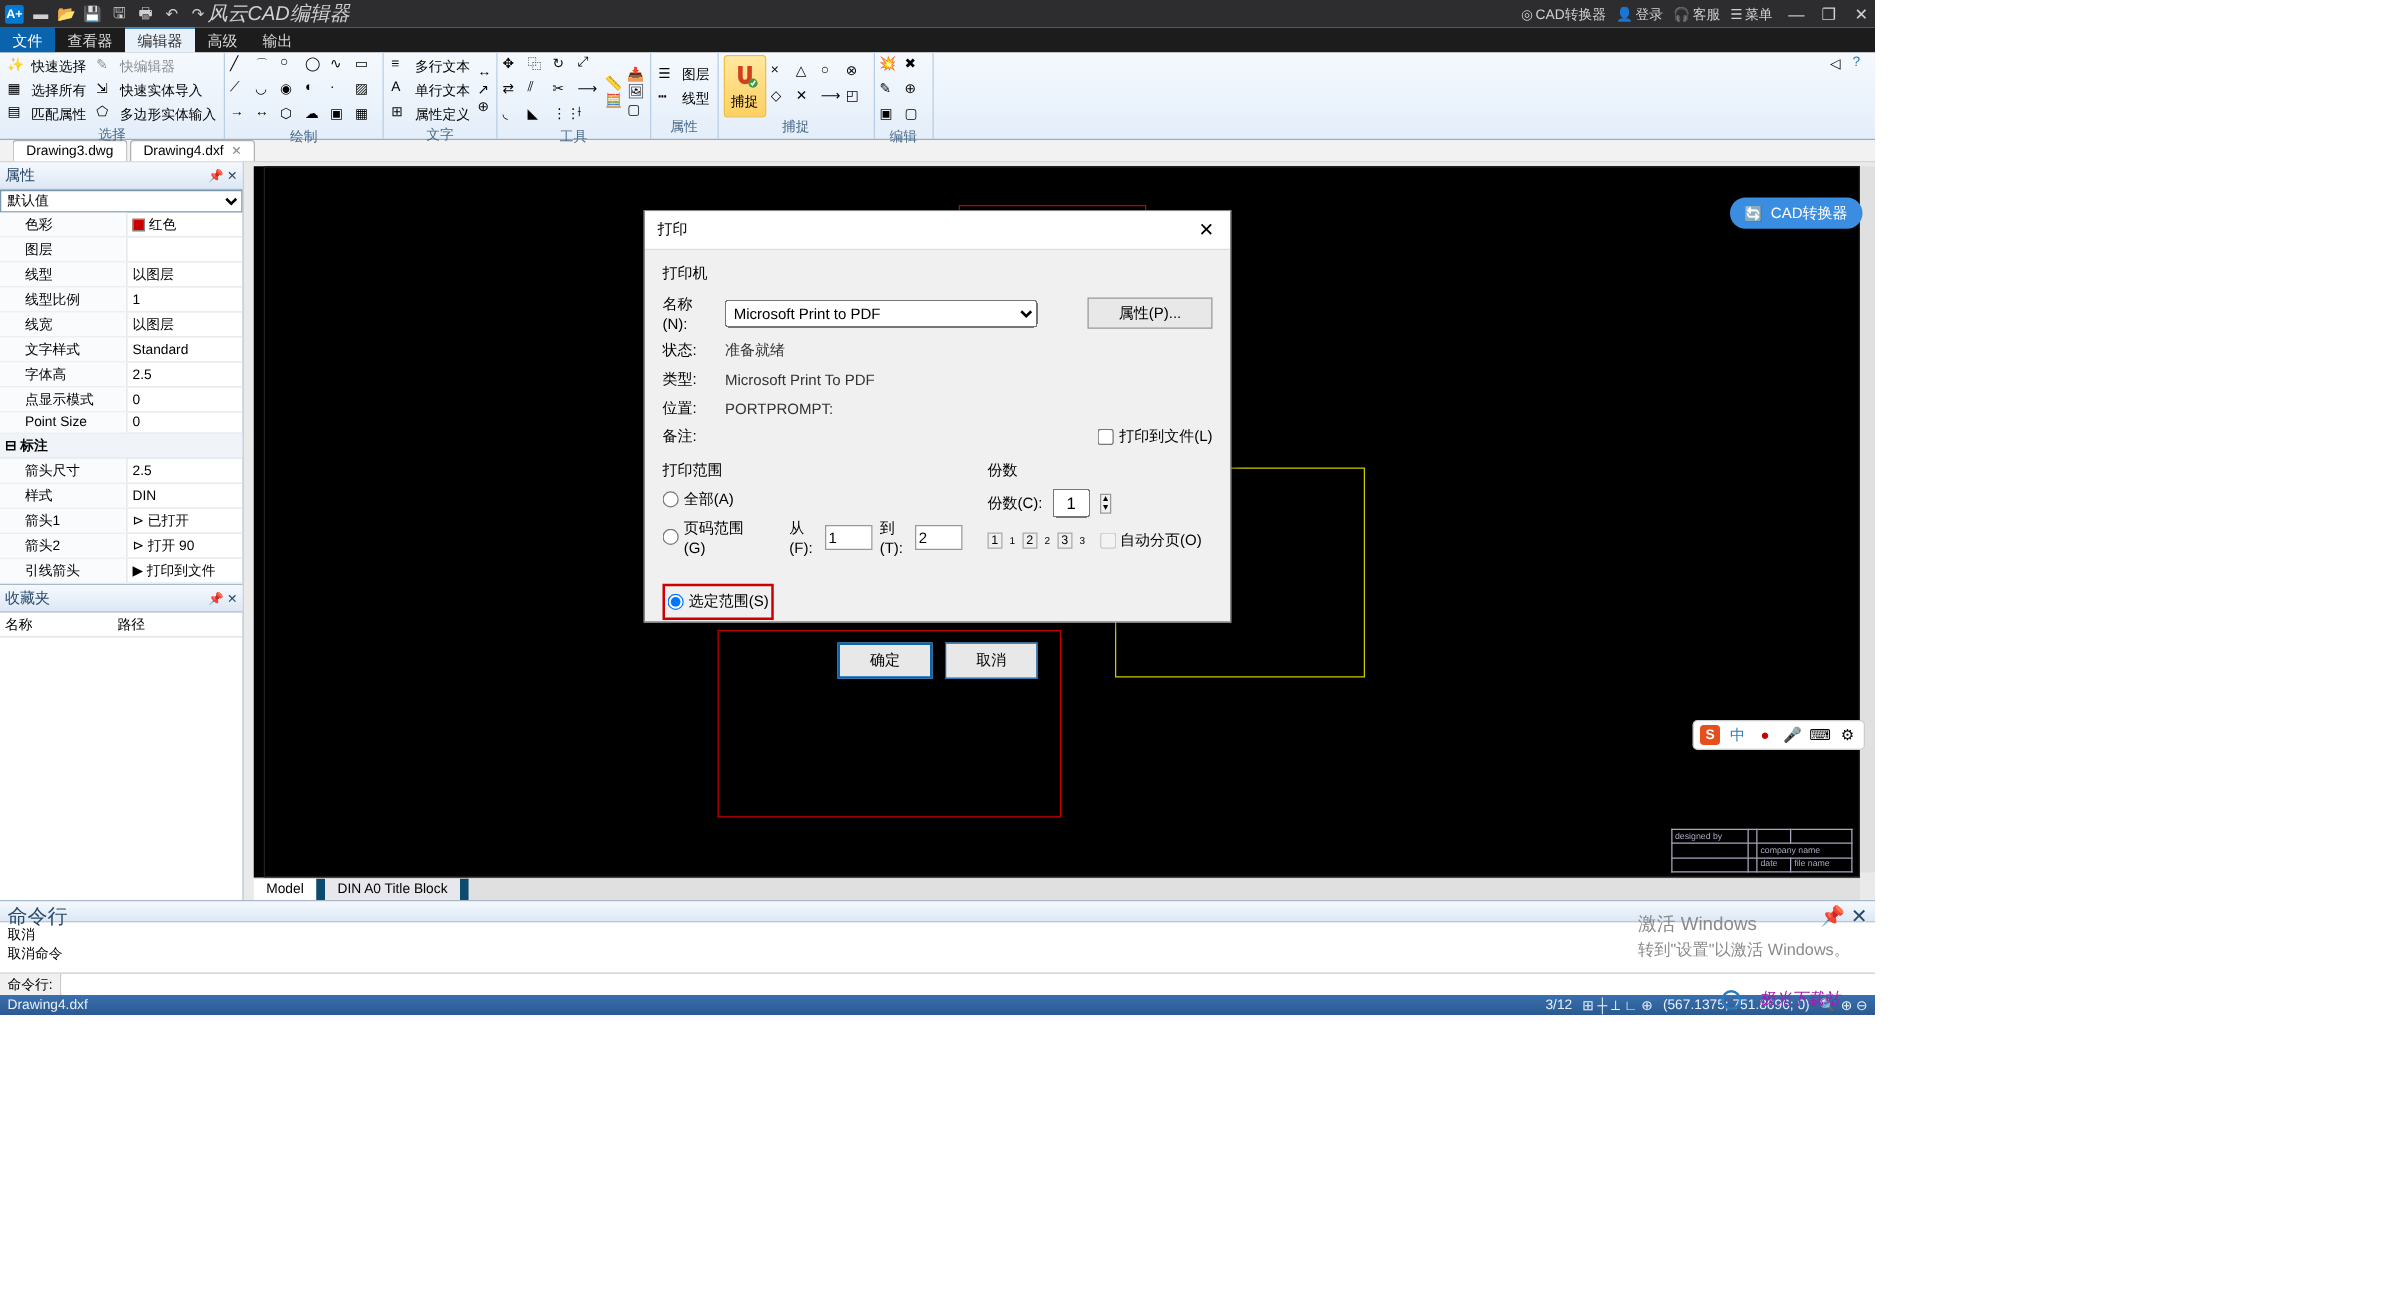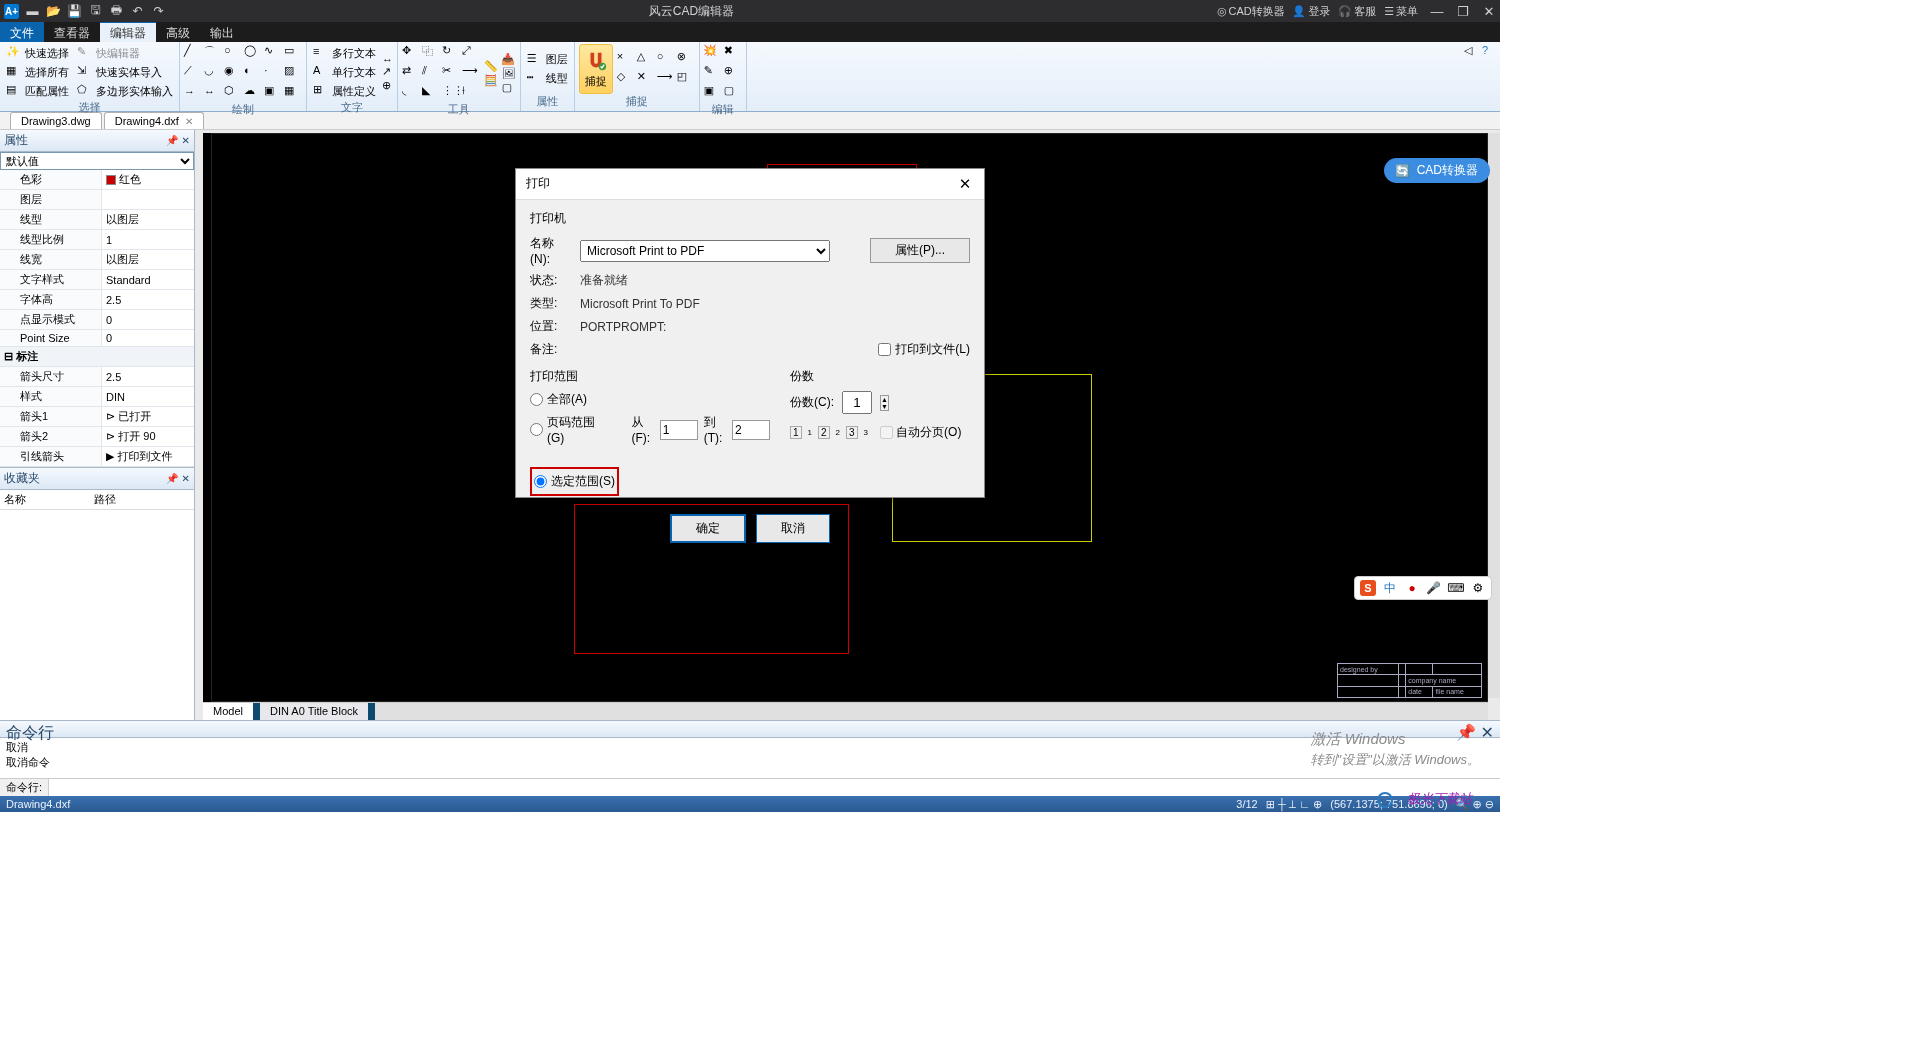--- a/index.html
+++ b/index.html
@@ -3,21 +3,21 @@
 <meta charset="utf-8">
 <style>
 * { margin: 0; padding: 0; box-sizing: border-box; font-family: "Microsoft YaHei", "Segoe UI", sans-serif; }
 body { width: 1500px; height: 812px; overflow: hidden; background: #fff; font-size: 11px; position: relative; }
 
 
 .titlebar { background: #2d2d30; height: 22px; display: flex; align-items: center; color: #d0d0d0; padding: 0 4px; }
 .titlebar .left-icons { display: flex; gap: 6px; align-items: center; }
 .titlebar .ti { width: 15px; height: 15px; display: inline-flex; align-items: center; justify-content: center; font-size: 12px; }
 .titlebar .app-icon { background: #0078d4; color: #fff; font-weight: bold; font-size: 10px; border-radius: 2px; }
-.titlebar .center { flex: 1; text-align: center; font-size: 12px; }
+.titlebar .center { flex: 1; font-size: 16px; font-style: italic; }
 .titlebar .right-controls { display: flex; align-items: center; gap: 8px; }
 .titlebar .rc-item { display: flex; align-items: center; gap: 2px; font-size: 11px; }
 .titlebar .win-btn { width: 14px; height: 14px; display: inline-flex; align-items: center; justify-content: center; font-size: 13px; margin-left: 4px; }
 
 
 .menutabs { background: #1c1c1c; height: 20px; display: flex; }
 .menutabs .mtab { padding: 2px 10px; color: #d8d8d8; font-size: 12px; border-top: 1px solid transparent; }
 .menutabs .mtab.file { background: #0a64ad; color: #fff; }
 .menutabs .mtab.active { background: #e8f0fa; color: #333; border-top: 1px solid #0a64ad; }
 
@@ -112,21 +112,21 @@
 .dlg-buttons { display: flex; justify-content: center; gap: 10px; padding: 8px 14px; }
 .dlg-buttons button { padding: 4px 24px; font-size: 12px; border: 1px solid #0a64ad; background: #e8e8e8; }
 .dlg-buttons button.primary { border: 2px solid #0a64ad; }
 
 
 .ime-float { position: absolute; right: 8px; top: 576px; background: #fff; border: 1px solid #ccc; border-radius: 4px; padding: 3px 5px; display: flex; gap: 6px; align-items: center; }
 .ime-float .s { width: 16px; height: 16px; font-size: 12px; display: flex; align-items: center; justify-content: center; }
 .ime-float .sogou { background: #e84e1c; color: #fff; border-radius: 3px; font-weight: bold; font-size: 11px; }
 
 
-.wmk { position: absolute; right: 20px; top: 730px; color: #8a8a8a; font-size: 13px; font-style: italic; }
+.wmk { position: absolute; right: 20px; top: 730px; color: #8a8a8a; font-size: 13px; }
 .wmk .l1 { font-size: 15px; margin-bottom: 2px; }
 .logo-wm { position: absolute; right: 28px; top: 790px; font-size: 13px; color: #a21caf; font-style: italic; display: flex; align-items: flex-end; gap: 14px; }
 .logo-wm .circ { width: 16px; height: 16px; border: 2px solid #2a7ac0; border-radius: 50%; }
 
 
 .titleblock { position: absolute; right: 5px; bottom: 3px; width: 145px; height: 35px; }
 .titleblock td { border: 1px solid #a8a8c0; font-size: 7px; color: #a8a8c0; padding: 0 2px; }
 
 svg { display: block; }
 </style>

